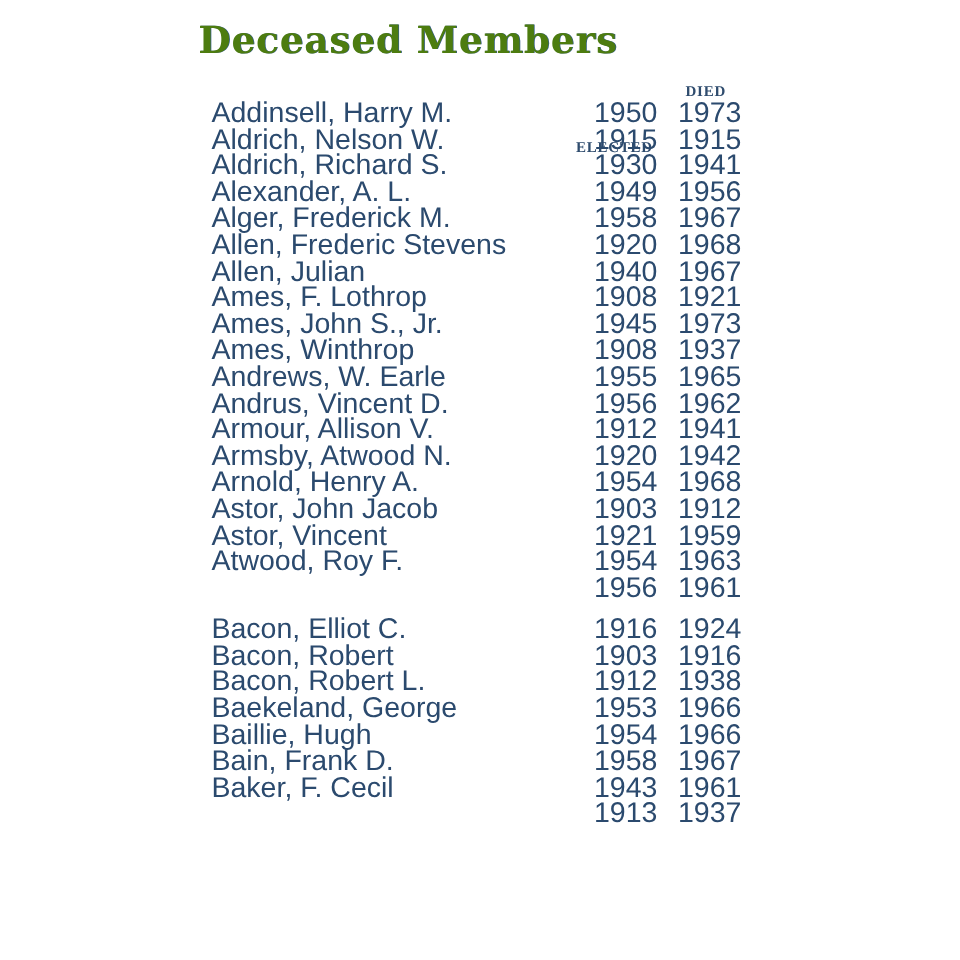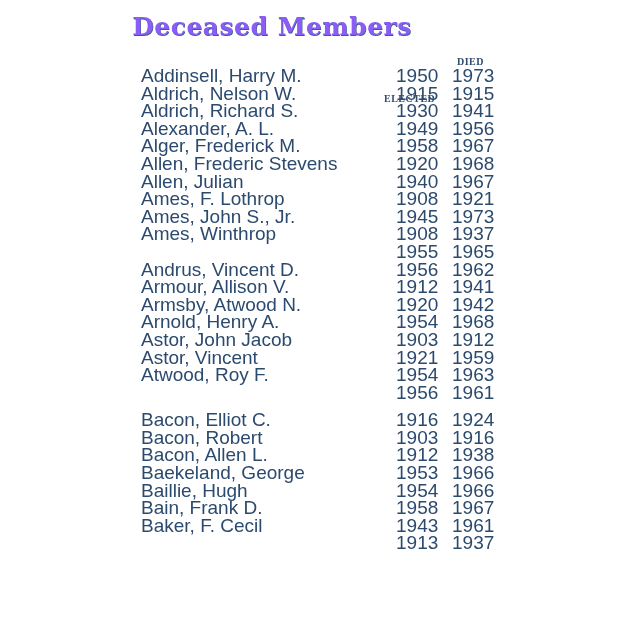--- a/index.html
+++ b/index.html
@@ -1,20 +1,20 @@
 <!DOCTYPE html>
 <html><head>
   <meta charset="utf-8">
   <style>
     html, body { margin: 0; padding: 0; background: #ffffff; }
     body { width: 640px; height: 640px; position: relative; overflow: hidden; }
     .page-title {
       position: absolute; left: 0; top: 12px; width: 544px; text-align: center;
       font-family: "DejaVu Serif", serif; font-weight: bold; font-size: 25px;
-      color: #8b5cf6; letter-spacing: 0.5px;
+      color: #4d7c0f; letter-spacing: 0.5px;
       text-shadow: 0.5px 0.5px 0 #365f88;
     }
     .col-header {
       position: absolute; top: 56px;
       font-family: "Liberation Serif", serif; font-weight: bold; font-size: 10px;
       color: #2f4c6e; letter-spacing: 0.5px;
     }
     .col-elected { left: 384px; margin-top: 37px; }
     .col-died { left: 457px; }
     .rows { position: absolute; left: 141px; top: 67px; width: 360px; }
@@ -79,20 +79,21 @@
       <span class="name">Ames, John S., Jr.</span>
       <span class="elected">1945</span>
       <span class="died">1973</span>
     </div>
     <div class="row">
       <span class="name">Ames, Winthrop</span>
       <span class="elected">1908</span>
       <span class="died">1937</span>
     </div>
     <div class="row">
+      <span class="name">Andrews, W. Earle</span>
       <span class="elected">1955</span>
       <span class="died">1965</span>
     </div>
     <div class="row">
       <span class="name">Andrus, Vincent D.</span>
       <span class="elected">1956</span>
       <span class="died">1962</span>
     </div>
     <div class="row">
       <span class="name">Armour, Allison V.</span>
@@ -133,21 +134,21 @@
       <span class="name">Bacon, Elliot C.</span>
       <span class="elected">1916</span>
       <span class="died">1924</span>
     </div>
     <div class="row">
       <span class="name">Bacon, Robert</span>
       <span class="elected">1903</span>
       <span class="died">1916</span>
     </div>
     <div class="row">
-      <span class="name">Bacon, Allen L.</span>
+      <span class="name">Bacon, Robert L.</span>
       <span class="elected">1912</span>
       <span class="died">1938</span>
     </div>
     <div class="row">
       <span class="name">Baekeland, George</span>
       <span class="elected">1953</span>
       <span class="died">1966</span>
     </div>
     <div class="row">
       <span class="name">Baillie, Hugh</span>

